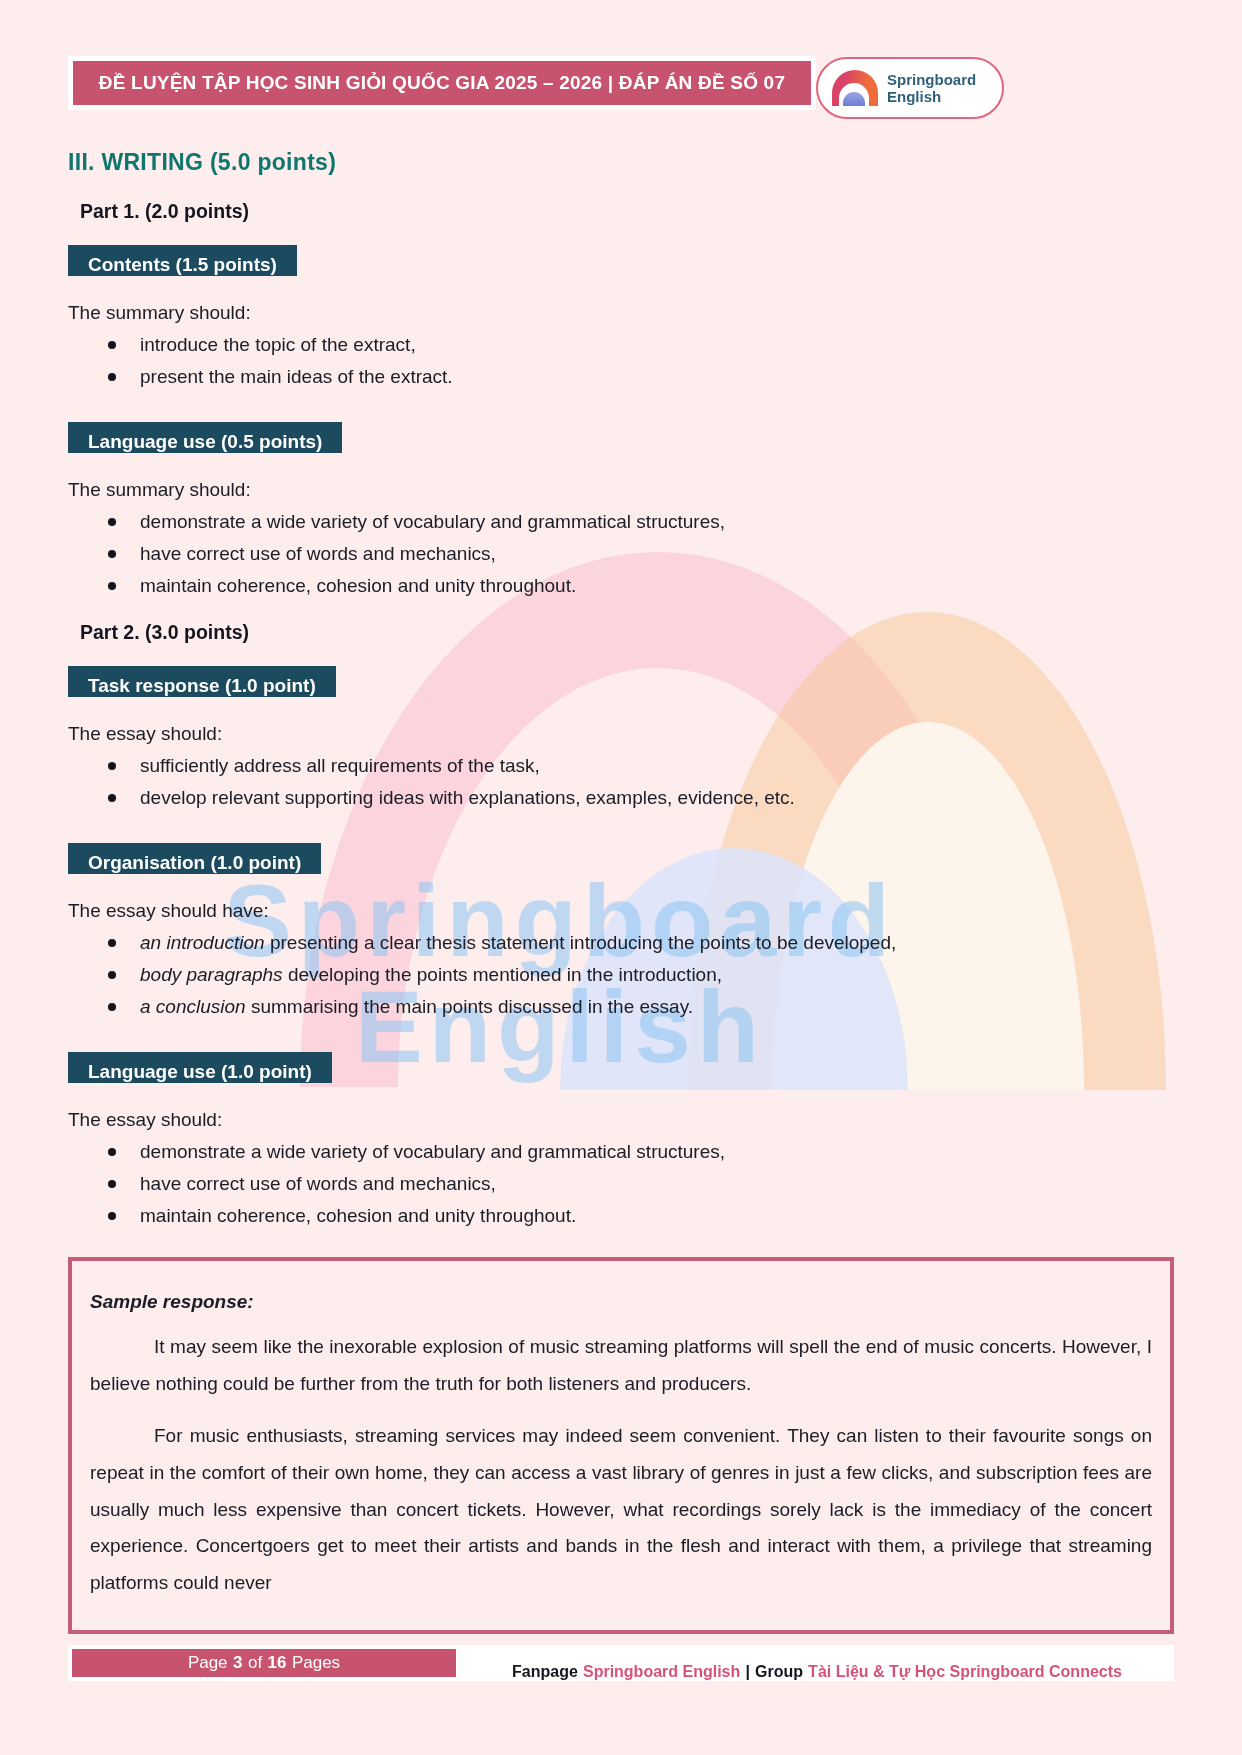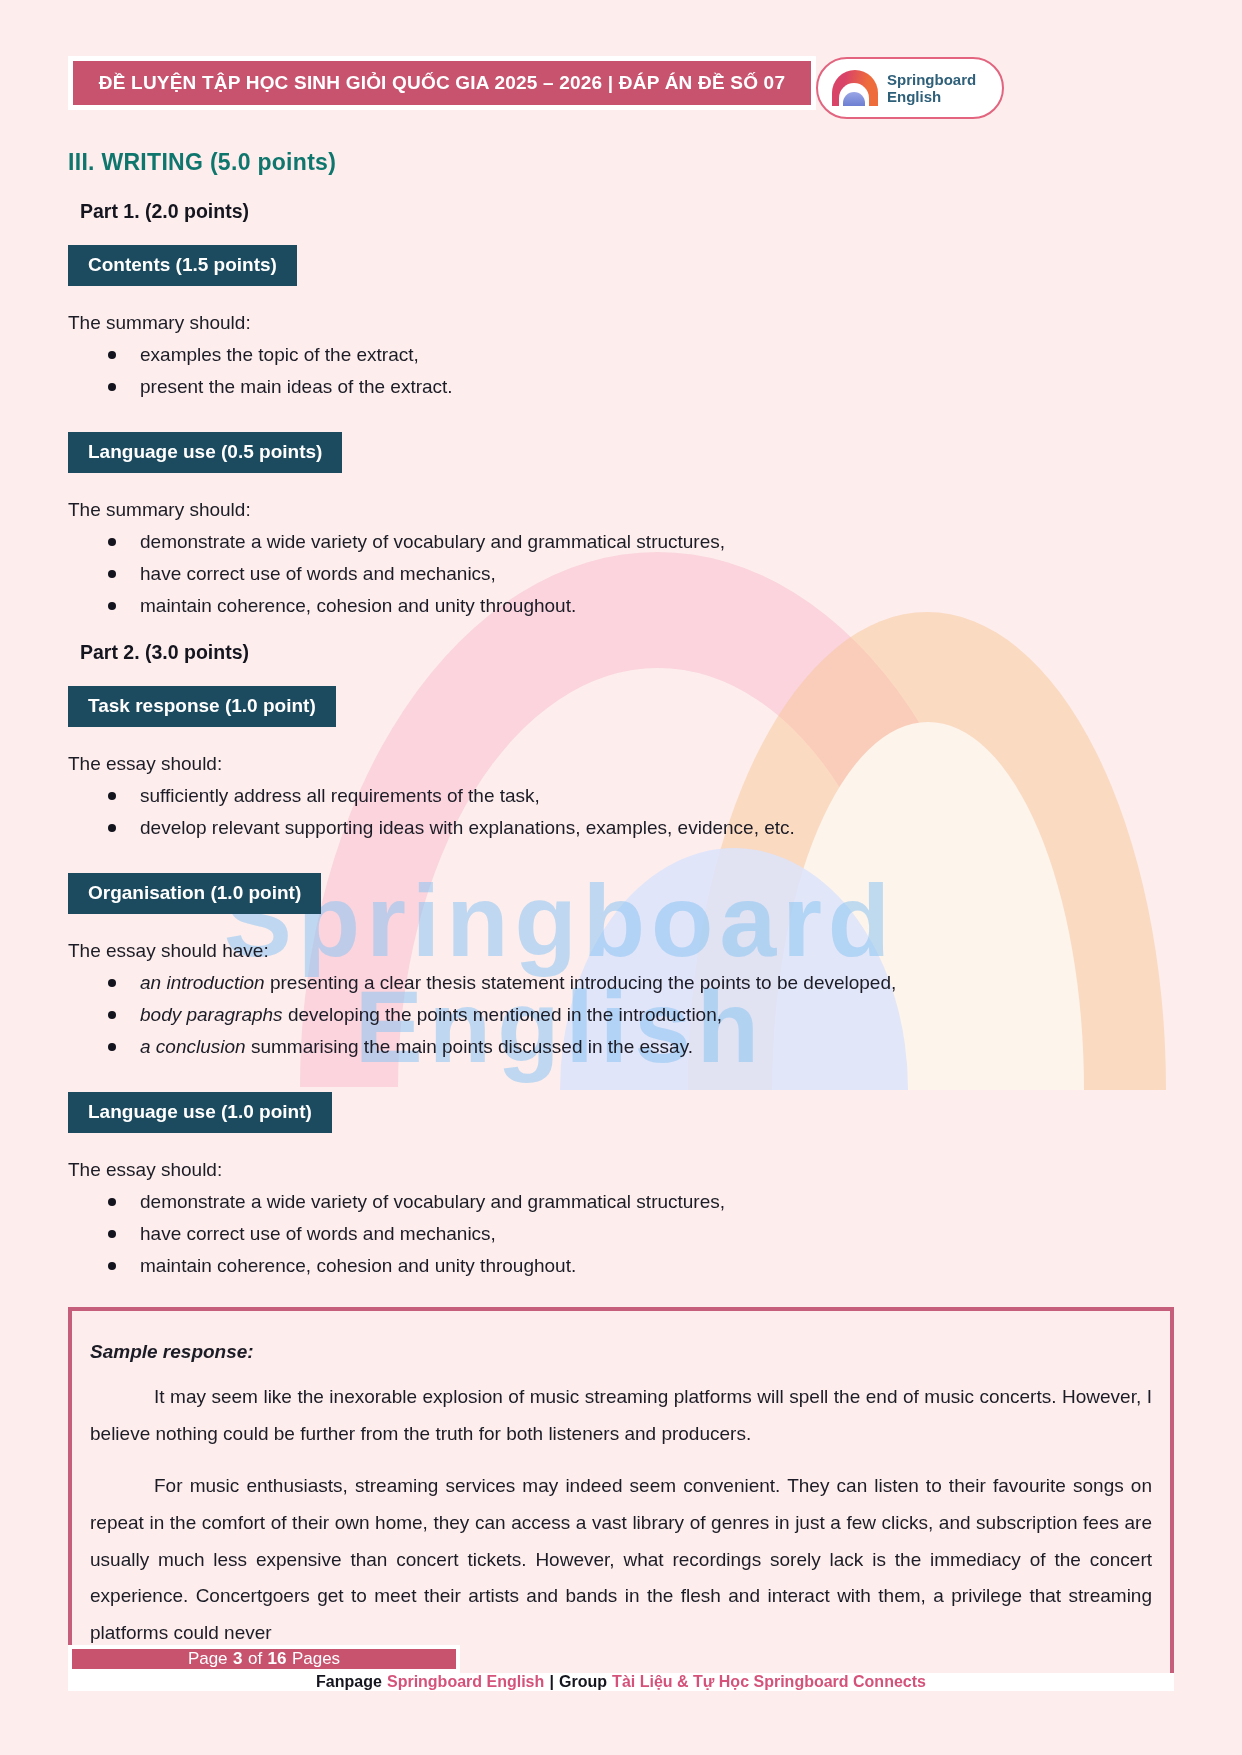--- a/index.html
+++ b/index.html
@@ -39,33 +39,33 @@
   .arch-white { position:absolute; left:7px; bottom:0; width:30px; height:23px;
     border-radius:15px 15px 0 0; background:#fff; }
   .arch-blue  { position:absolute; left:11px; bottom:0; width:22px; height:14px;
     border-radius:11px 11px 0 0; background:linear-gradient(180deg,#9aa6e6,#6d7ed2); }
   .logo-text { color:#2f607a; font-weight:bold; font-size:15px; line-height:1.15; }
   
   .page-title { font-size:23px; font-weight:800; color:#0f766e; margin:30px 0 10px; letter-spacing:0.3px; }
   .part-label { font-size:19.5px; font-weight:bold; margin:24px 12px 6px; color:#15151f; }
   .chip {
     display:inline-block; background:#1c4a5f; color:#ffffff; font-weight:bold;
-    font-size:19px; padding:9px 20px 10px; margin:16px 0 6px;text-align:right;
+    font-size:19px; padding:9px 20px 0; margin:16px 0 6px;text-align:right;
   }
   .intro { font-size:19px; margin:20px 0 4px; }
   ul.blist { list-style:none; margin:10px 0 18px; padding:0; }
   ul.blist li { display:flex; font-size:19px; margin:10px 0; padding-left:40px; }
   ul.blist .dot { flex:0 0 auto; width:8px; height:8px; border-radius:50%; background:#14141e; margin:7px 24px 0 0; }
   .ital { font-style:italic; }
   
   .sample-box { border:4px solid #c55e7b; margin-top:30px; padding:20px 18px 12px; background:transparent; }
   .sample-label { font-size:19px; font-weight:bold; font-style:italic; margin:10px 0 16px; }
   .sample-box p { font-size:19px; line-height:1.93; text-align:justify; text-indent:64px; margin:0 0 16px; }
   
-  .footer { position:absolute; z-index:2; left:68px; right:68px; top:1645px; height:36px; display:flex;flex-direction:column; }
+  .footer { position:absolute; z-index:2; left:68px; right:68px; top:1645px; height:36px; display:flex; }
   .footer-left {
     box-sizing:border-box; width:392px; background:#c8536f; border:4px solid #ffffff;
     color:#fff; display:flex; align-items:center; justify-content:center; font-size:17px;
   }
   .footer-left b { font-weight:bold; }
   .footer-right {
     flex:1; background:#ffffff; display:flex; align-items:flex-end; justify-content:center;
     font-size:16px; font-weight:bold; color:#15151f; white-space:nowrap;
   }
   .footer-right .pink { color:#d5537b; }
@@ -105,21 +105,21 @@
 
     <div class="page-title">III. WRITING (5.0 points)</div>
 
     <div class="part-label">Part 1. (2.0 points)</div>
 
     <div><span class="chip">Contents (1.5 points)</span></div>
     <div class="intro">The summary should:</div>
     <ul class="blist">
       <li>
           <span class="dot"></span>
-          <span>examples the topic of the extract,</span>
+          <span>introduce the topic of the extract,</span>
         </li>
       <li>
           <span class="dot"></span>
           <span>present the main ideas of the extract.</span>
         </li>
     </ul>
 
     <div><span class="chip">Language use (0.5 points)</span></div>
     <div class="intro">The summary should:</div>
     <ul class="blist">

